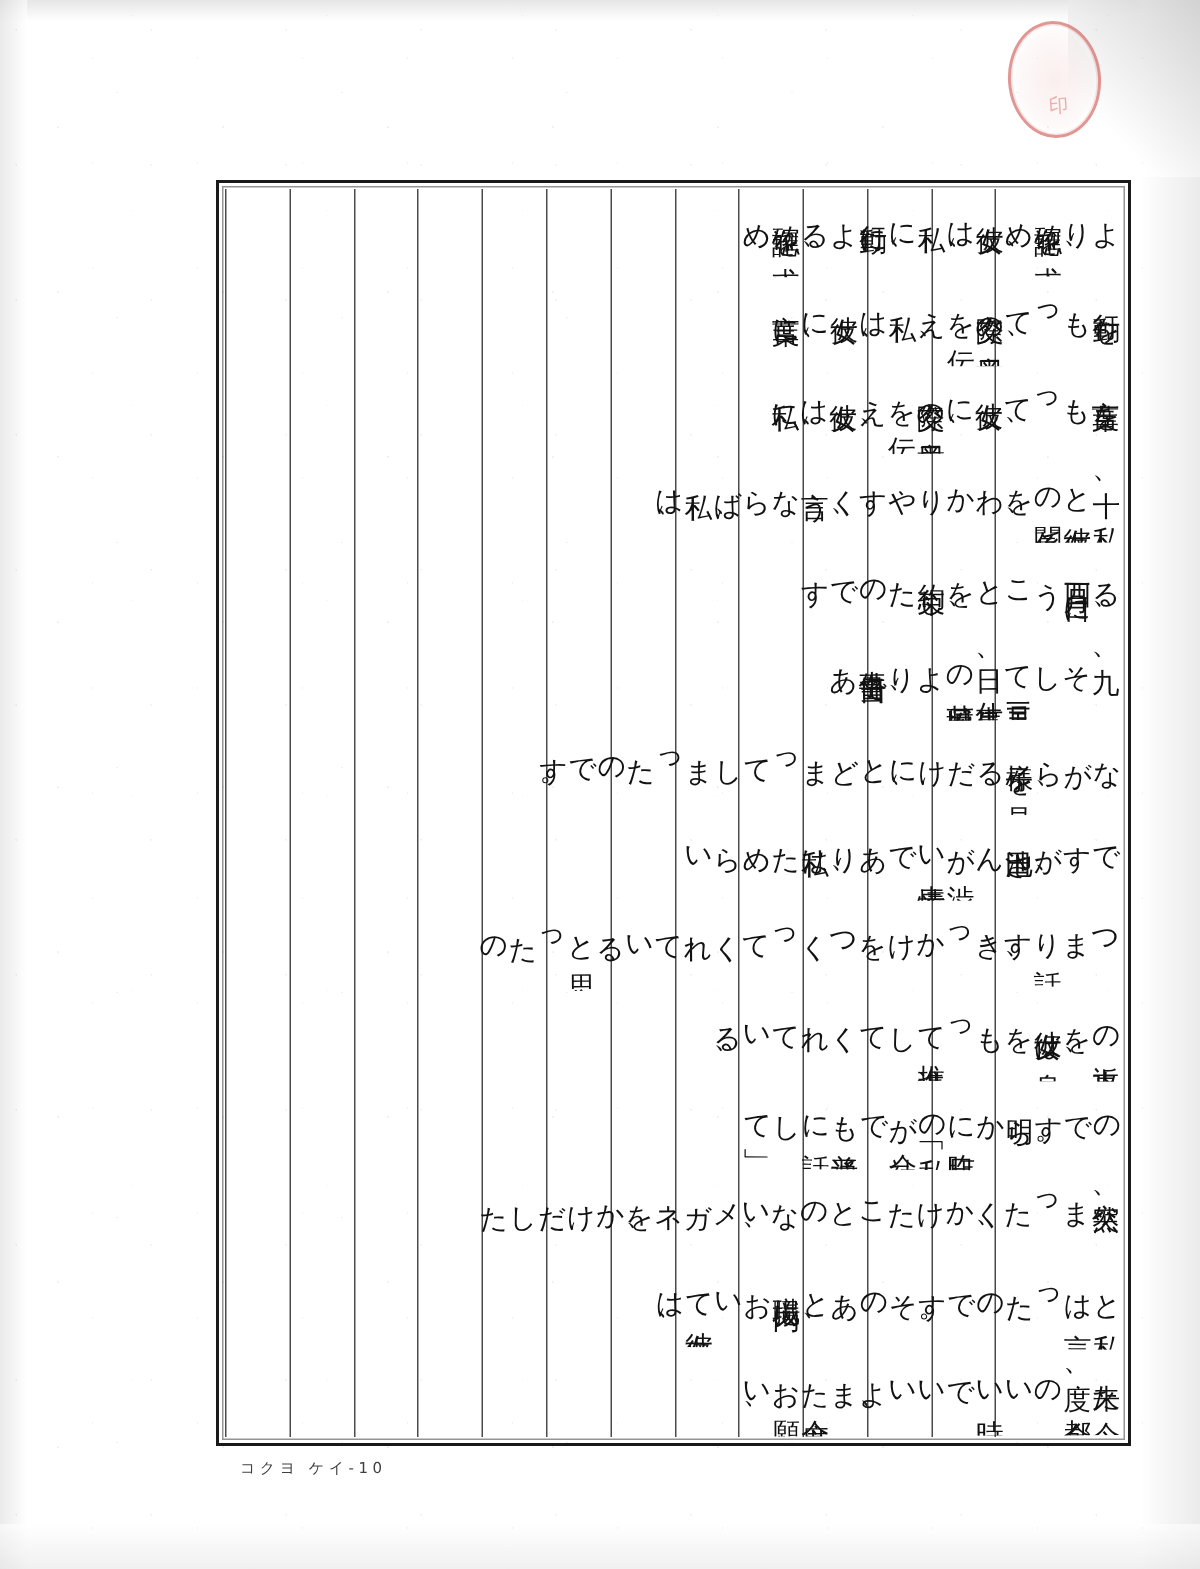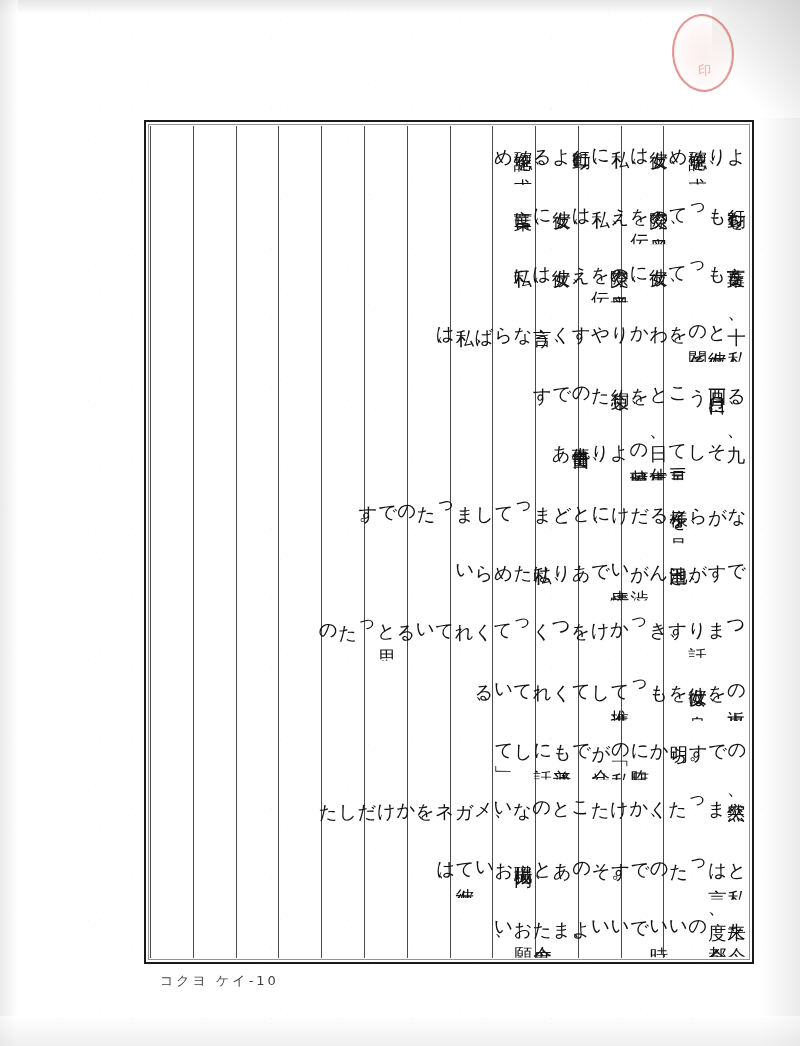--- a/index.html
+++ b/index.html
@@ -151,21 +151,21 @@
   .column:nth-child(2n)  { transform: rotate(0.35deg) translateX(0.5px); letter-spacing: 2.6px; }
   .column:nth-child(3n)  { transform: rotate(-0.5deg) translateX(-0.5px); letter-spacing: 1.9px; }
   .column:nth-child(5n)  { transform: rotate(0.2deg); letter-spacing: 2.8px; }
   .column:nth-child(7n)  { transform: rotate(-0.15deg); letter-spacing: 2.1px; }
 
   
   #footer-imprint {
     position: absolute;
     left: 160px; top: 972px;
     font-family: "DejaVu Sans", sans-serif;
-    font-size: 13px;
+    font-size: 10px;
     letter-spacing: 3px;
     color: #2b2b2b;
     opacity: .9;
   }
 
   
   #scan-noise {
     position: absolute;
     inset: 0;
     pointer-events: none;

